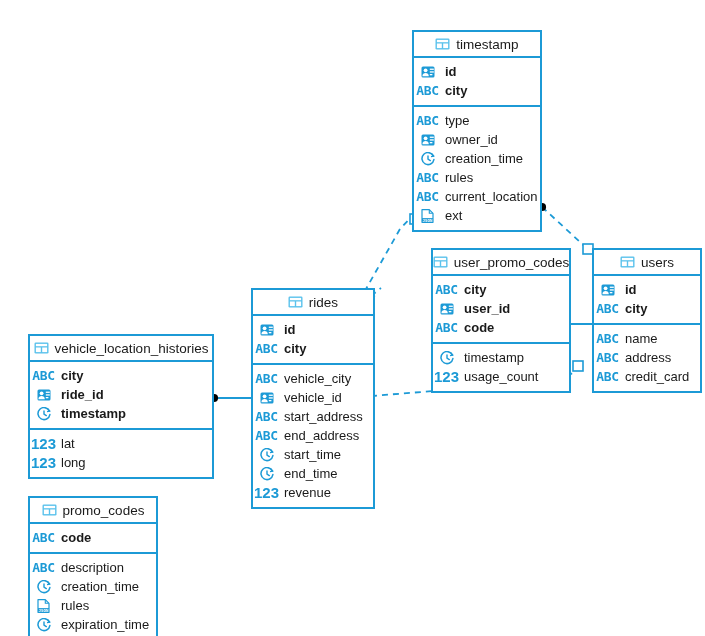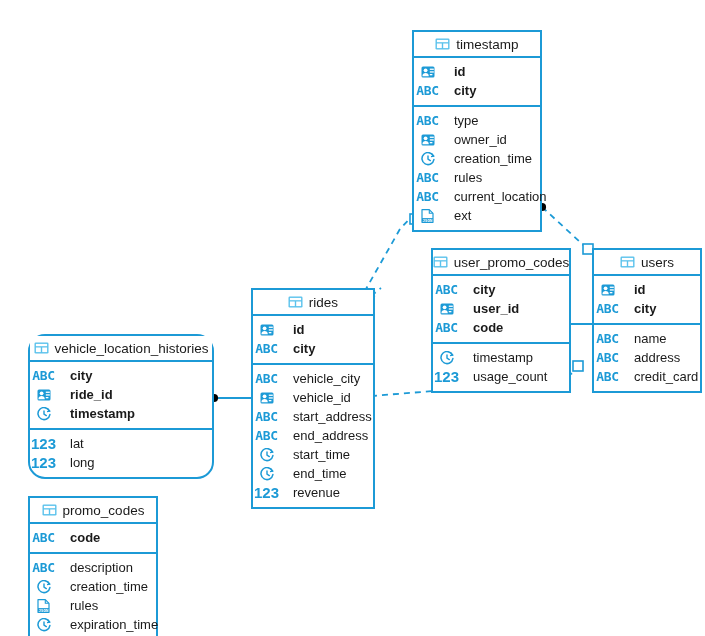--- a/index.html
+++ b/index.html
@@ -29,21 +29,21 @@
     background:#fff;
     padding:0 6px;
     box-sizing:border-box;
   }
   .section{
     padding:4px 0 5px 0;
     box-sizing:border-box;
   }
   .section.pk{border-bottom:2px solid #1c9ad6;}
   .field{
-    display:flex;align-items:center;gap:19px;
+    display:flex;align-items:center;gap:10px;
     height:19px;
     padding:0 6px;
     font-size:13px;color:#1a1a1a;
     white-space:nowrap;
     box-sizing:border-box;
   }
   .field.key{font-weight:bold;}
 
   
   .ic{
@@ -353,21 +353,21 @@
               </svg>
             </span>
             <span>end_time</span>
           </div>
           <div class="field">
             <span class="ic ic-num">123</span>
             <span>revenue</span>
           </div>
         </div>
       </div>
-      <div class="table-box" style="left: 28px; top: 334px; width: 186px; border-radius: 17px;">
+      <div class="table-box" style="left: 28px; top: 334px; width: 186px;">
         <div class="tbl-header">
           <span class="ic">
             <svg width="15" height="12" viewBox="0 0 15 12">
               <rect x="0.5" y="0.5" width="14" height="11" rx="1.3" fill="#5bc2ec"></rect>
               <rect x="1.9" y="1.9" width="11.2" height="2.3" fill="#ffffff"></rect>
               <rect x="1.9" y="5.5" width="4.9" height="4.6" fill="#ffffff"></rect>
               <rect x="8.2" y="5.5" width="4.9" height="4.6" fill="#ffffff"></rect>
             </svg>
           </span>
           <span>vehicle_location_histories</span>

